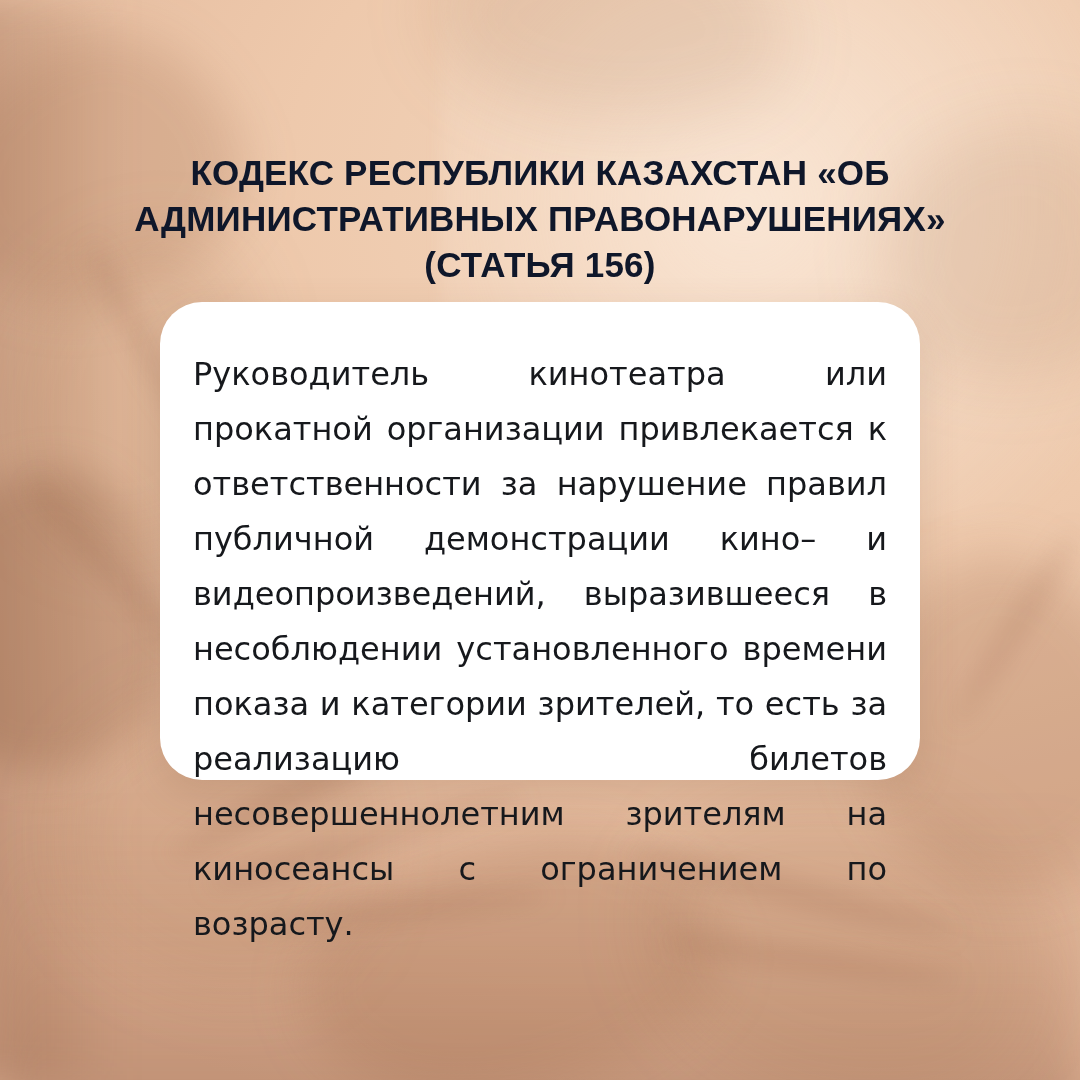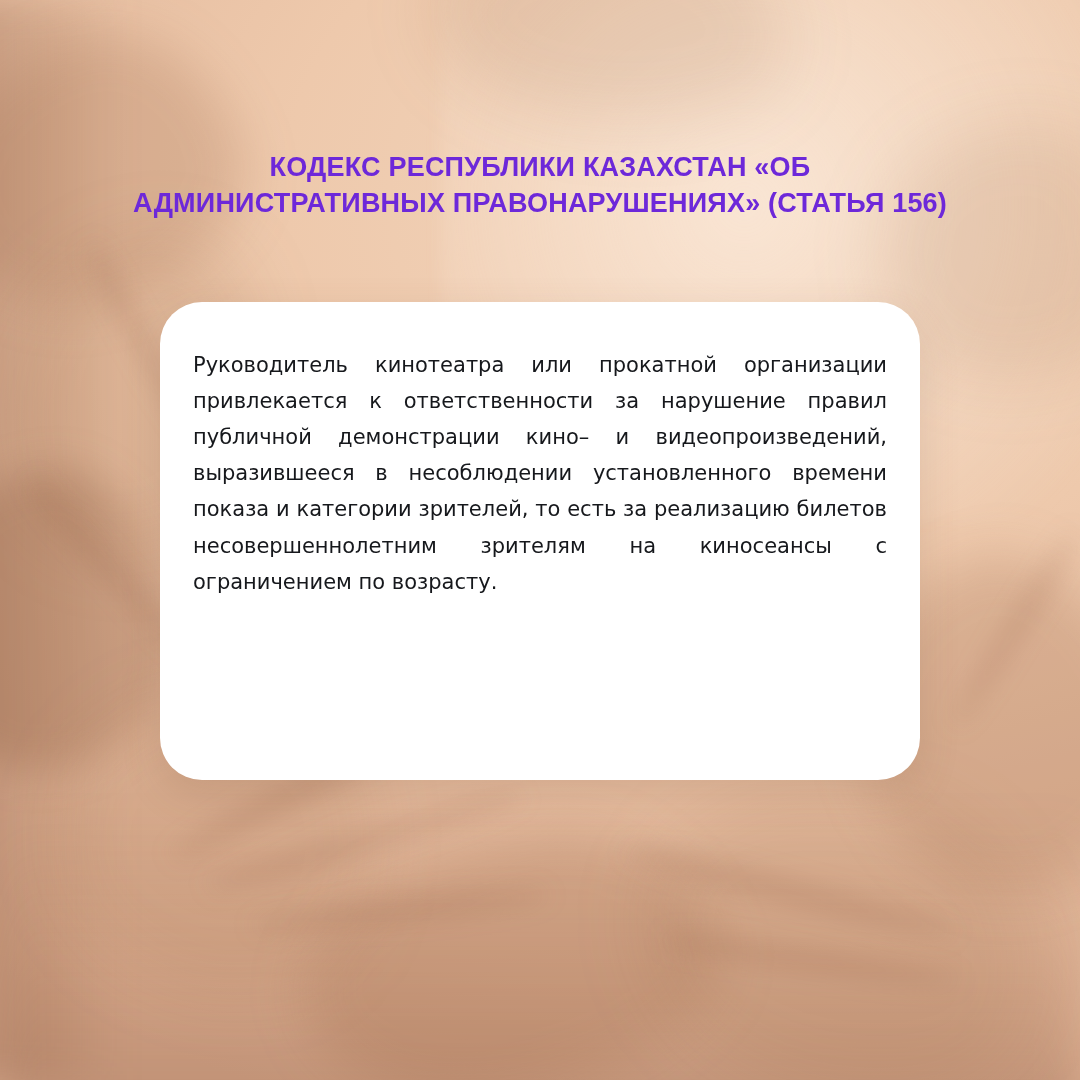--- a/index.html
+++ b/index.html
@@ -85,23 +85,23 @@
     filter: blur(8px);
   }
 
   
   .title {
     position: absolute;
     left: 120px;
     top: 150px;
     width: 840px;
     text-align: center;
-    color: #6d28d9;
+    color: #0f172a;
     font-weight: bold;
-    font-size: 27px;
+    font-size: 35px;
     line-height: 1.32;
     letter-spacing: 0.2px;
   }
 
   
   .card {
     position: absolute;
     left: 160px;
     top: 302px;
     width: 760px;
@@ -110,21 +110,21 @@
     border-radius: 42px;
     box-shadow: 0 14px 40px rgba(120, 76, 52, 0.16);
   }
   .card-text {
     position: absolute;
     left: 33px;
     right: 33px;
     top: 45px;
     color: #16181c;
     font-family: "DejaVu Sans", sans-serif;
-    font-size: 21px;
+    font-size: 32px;
     line-height: 1.72;
     text-align: justify;
     text-justify: inter-word;
     hyphens: none;
   }
 </style>
 </head>
 <body>
 
 <div class="canvas">

